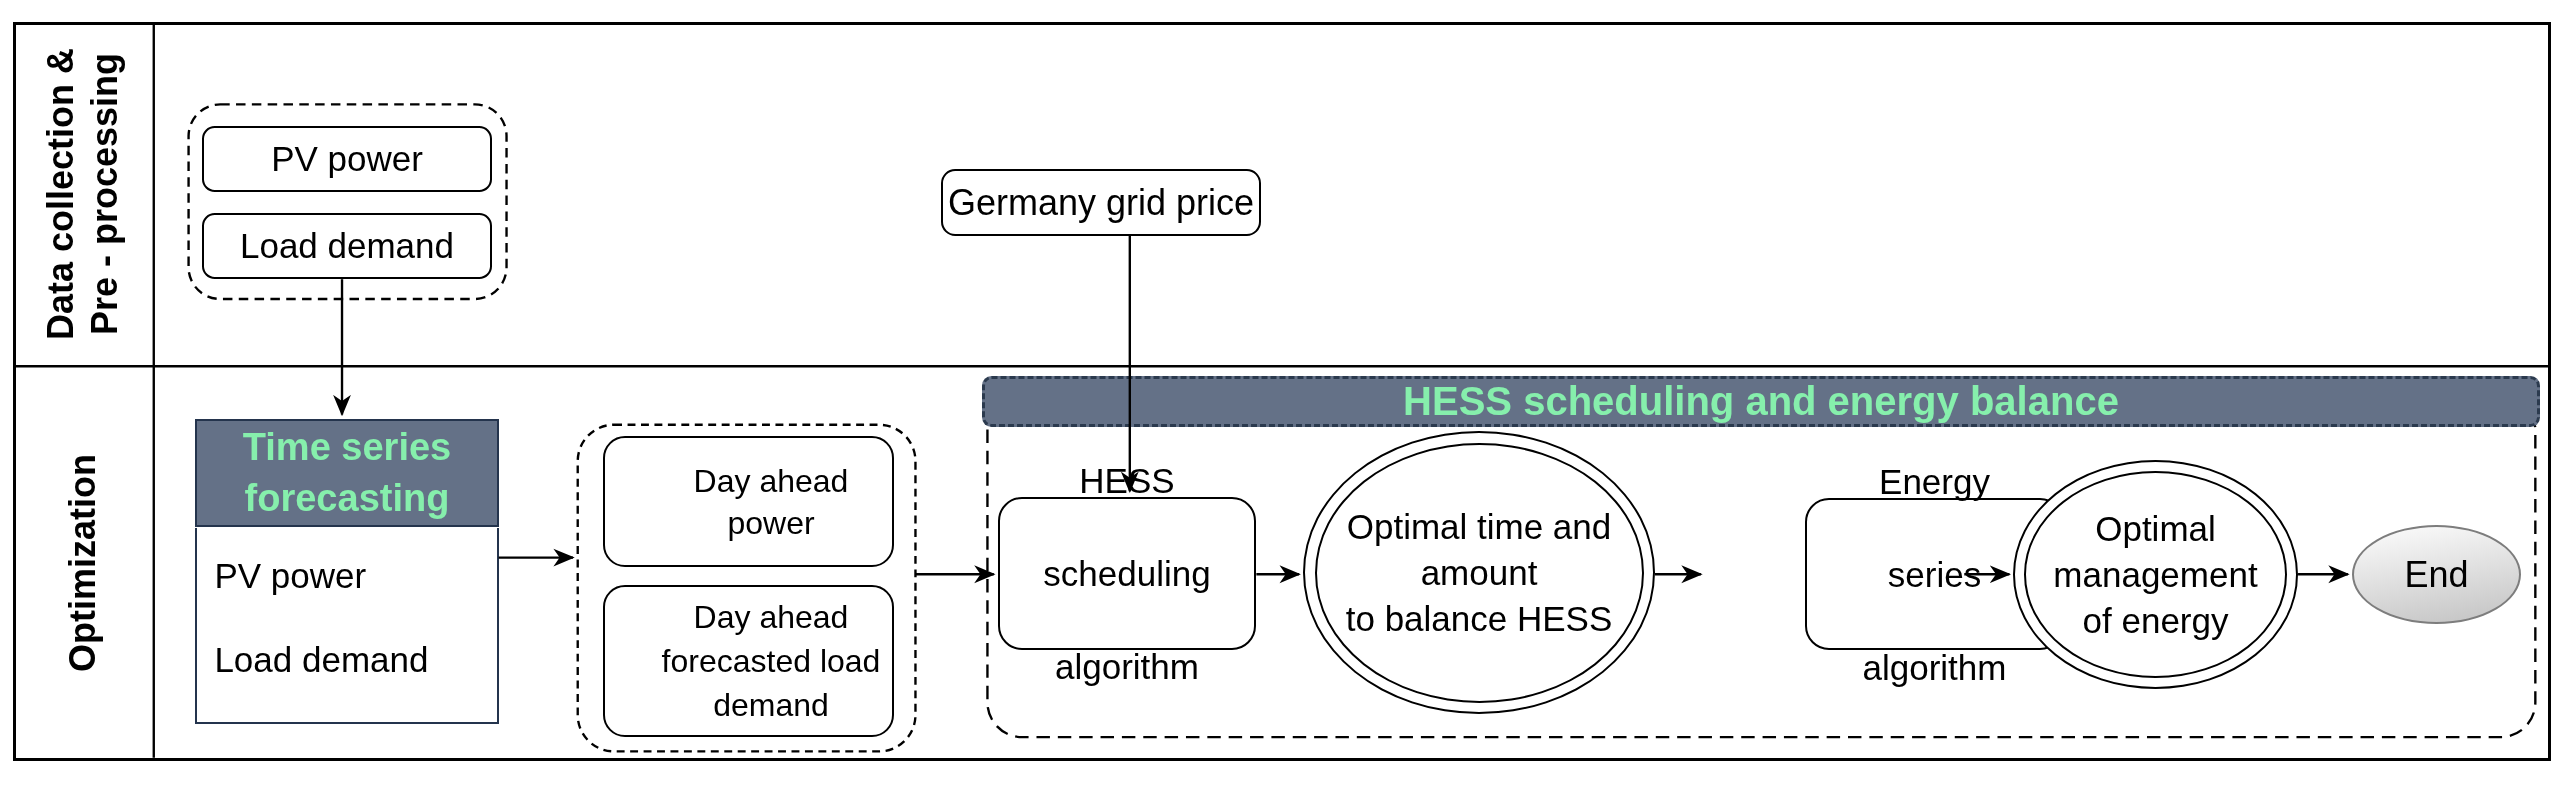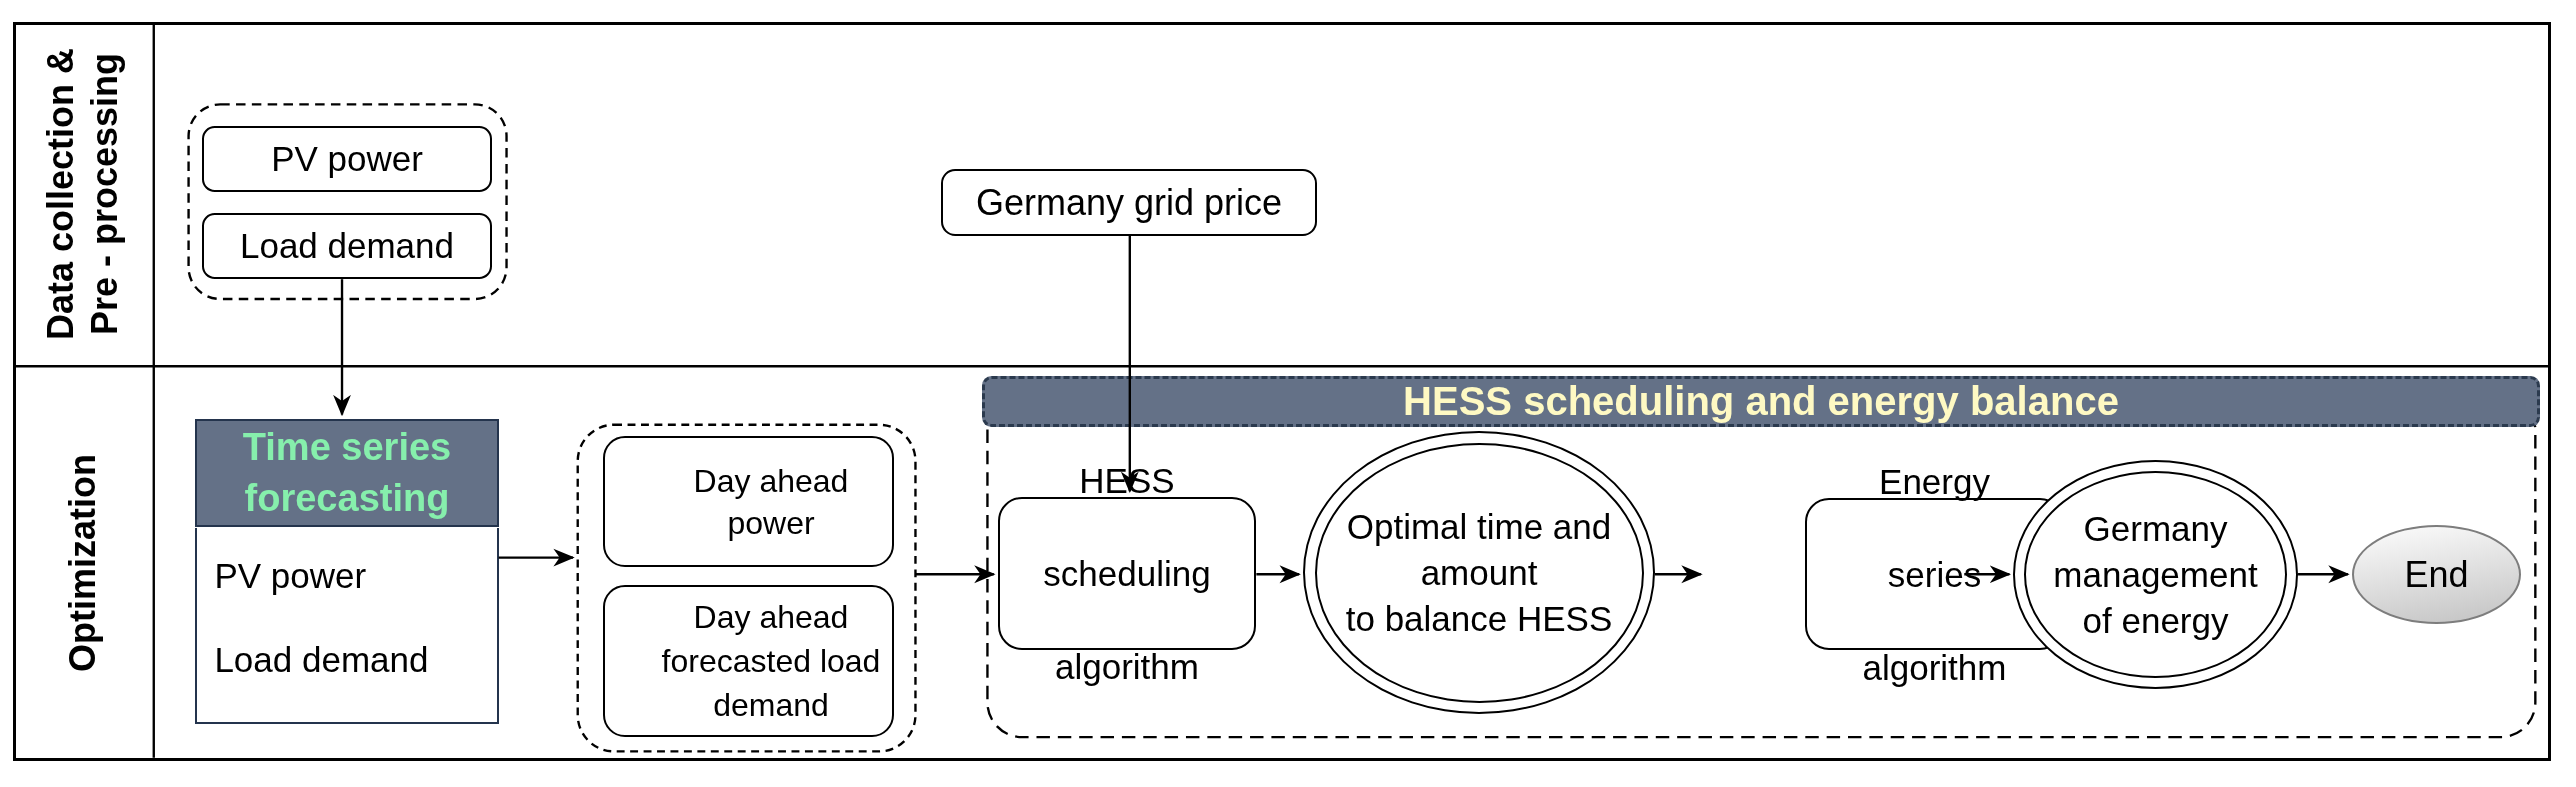--- a/index.html
+++ b/index.html
@@ -38,21 +38,21 @@
     color:#86efac;font-weight:bold;font-size:38px;line-height:51px;text-align:center;
   }
   #ts-body{
     background:#fff;border:2.4px solid var(--ts-border);border-top:none;
     display:flex;flex-direction:column;align-items:flex-start;
     padding:27px 8px 0 17.4px;row-gap:43px;font-size:35px;line-height:41px;
   }
   #banner{
     background:var(--slate-fill);border:3.2px dashed var(--slate-dash);border-radius:9.5px;
     display:flex;align-items:center;justify-content:center;
-    color:#fef9c3;font-weight:bold;font-size:40px;
+    color:#86efac;font-weight:bold;font-size:40px;
   }
   #end-node{
     border:2.4px solid var(--end-border);
     background:linear-gradient(170deg,var(--end-fill-light) 10%,var(--end-fill-dark) 95%);
     font-size:36px;
   }
   .line-span{display:block;}
 </style>
 </head>
 <body>
@@ -74,21 +74,21 @@
   <div class="lane-label" style="left:83px;top:563px;">
     <span class="line-span">Optimization</span>
   </div>
 
   <div class="node r16 uiblock" style="left:202px;top:126px;width:290px;height:66px;">
     <span>PV power</span>
   </div>
   <div class="node r16 uiblock" style="left:202px;top:213px;width:290px;height:66px;">
     <span>Load demand</span>
   </div>
-  <div class="node r16 uiblock" style="left:941px;top:169px;width:376px;height:67px;border-radius:14.2px;font-size:36px;">
+  <div class="node r16 uiblock" style="left:941px;top:169px;width:320px;height:67px;border-radius:14.2px;font-size:36px;">
     <span>Germany grid price</span>
   </div>
 
   <div id="ts-header" class="abs uiblock" style="left:195px;top:419px;width:304px;height:108px;">
     <span class="line-span">Time series</span>
     <span class="line-span">forecasting</span>
   </div>
   <div id="ts-body" class="abs uiblock" style="left:195px;top:528px;width:304px;height:196px;">
     <span>PV power</span>
     <span>Load demand</span>
@@ -123,21 +123,21 @@
   </div>
 
   <div class="node r30 uiblock" style="left:1805px;top:498px;width:259px;height:152px;line-height:49px;">
     <span class="line-span">Energy</span>
     <span class="line-span">series</span>
     <span class="line-span">algorithm</span>
   </div>
 
   <div class="node ellipse uiblock" style="left:2013px;top:460px;width:285px;height:229px;line-height:46px;">
     <div class="ellipse-inner" style="left:8.7px;right:8.7px;top:8.7px;bottom:8.7px;">
-      <span class="line-span">Germany</span>
+      <span class="line-span">Optimal</span>
       <span class="line-span">management</span>
       <span class="line-span">of energy</span>
     </div>
   </div>
 
   <div id="end-node" class="node ellipse uiblock" style="left:2352px;top:525px;width:169px;height:99px;">
     <span>End</span>
   </div>
 
   <svg id="svg-high" class="layer" viewBox="0 0 3256 995">

